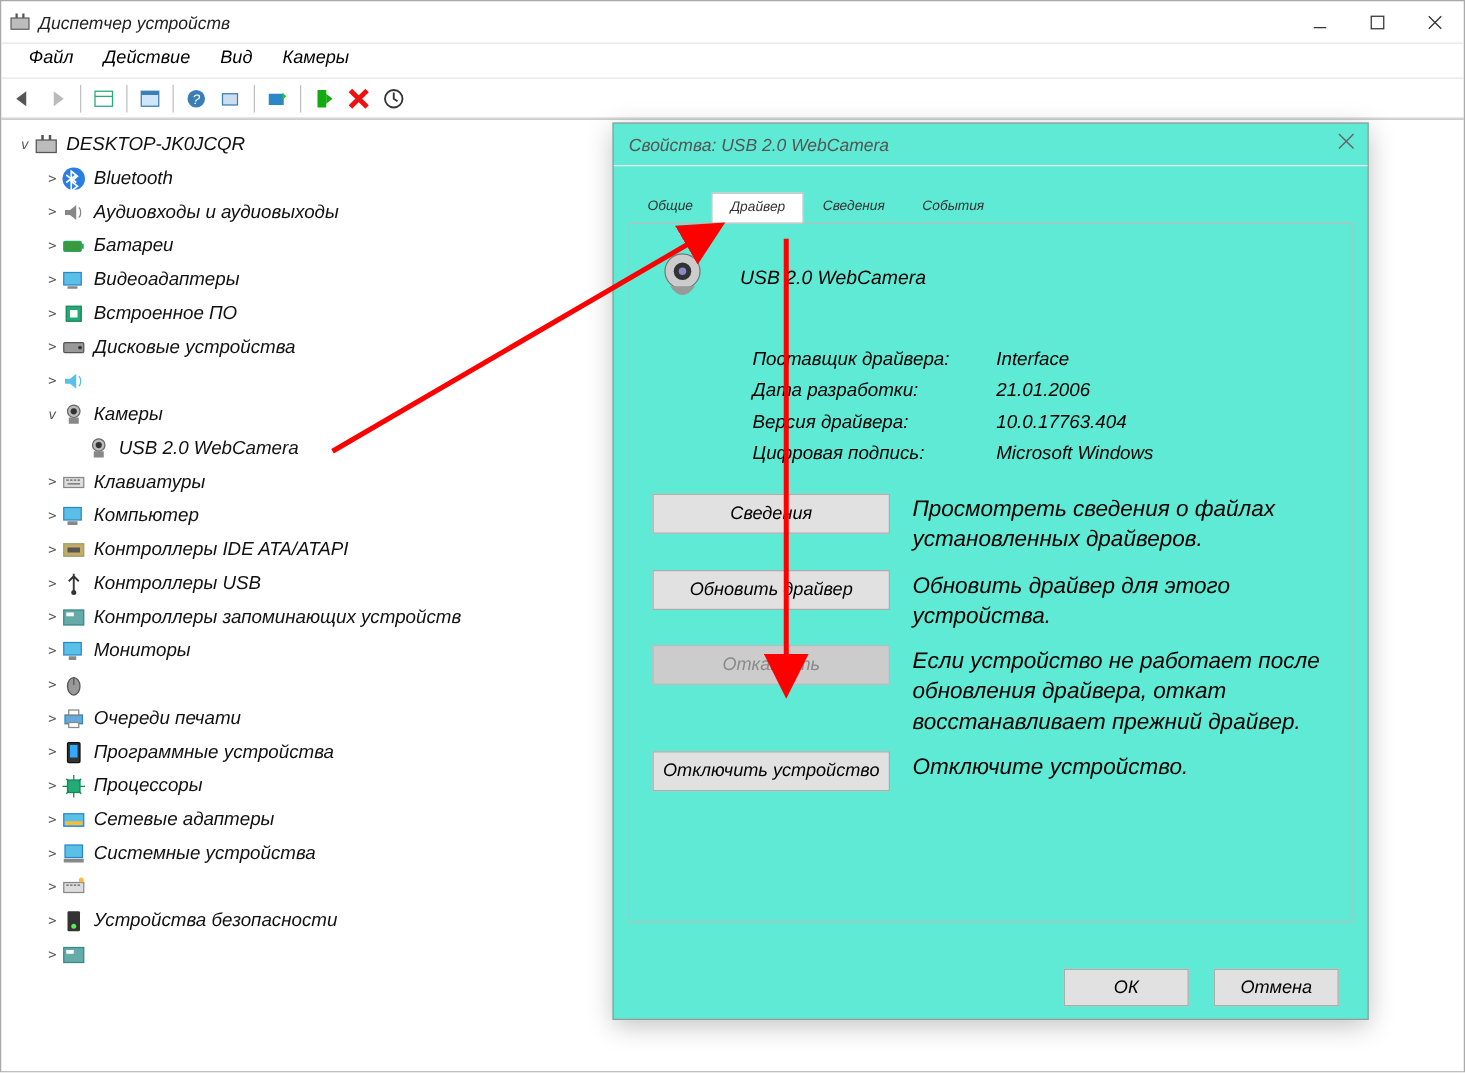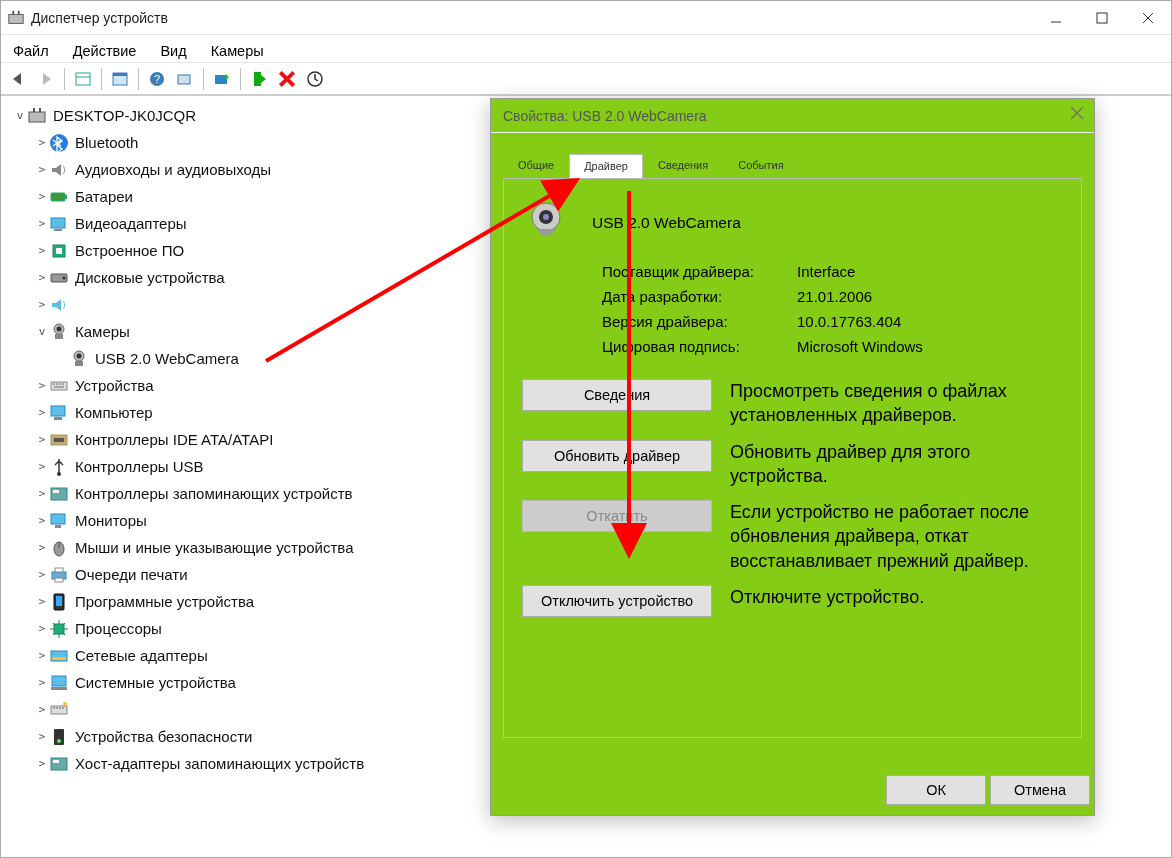--- a/index.html
+++ b/index.html
@@ -1,73 +1,73 @@
 <!DOCTYPE html>
 <html><head>
 <meta charset="utf-8">
 <style>
   * { box-sizing: border-box; font-family: "Segoe UI", Tahoma, sans-serif; }
   body { margin:0; background:#fff; width:1172px; height:858px; overflow:hidden; }
 
   
-  .window { width:1172px; height:858px; border:1px solid #aaa; }
+  .window { width:1172px; height:858px; border:1px solid #aaa;font-style:italic; }
 
   .titlebar { height:34px; display:flex; align-items:center; padding-left:6px; border-bottom:1px solid #e5e5e5; }
   .titlebar .ticon { width:18px; height:18px; margin-right:6px; }
   .titlebar .title { flex:1; font-size:14px; color:#222; }
   .winbtns { display:flex; }
   .winbtn { width:46px; height:34px; display:flex; align-items:center; justify-content:center; }
   .winbtn svg { width:12px; height:12px; }
 
-  .menubar { height:28px; display:flex; align-items:flex-end; padding-left:2px; gap:4px; font-size:14.5px; border-bottom:1px solid #e5e5e5;}
+  .menubar { height:28px; display:flex; align-items:flex-start; padding-left:12px; gap:4px; font-size:14.5px; border-bottom:1px solid #e5e5e5;}
   .menuitem { padding:3px 10px; }
 
   .toolbar { height:32px; display:flex; align-items:center; padding:0 4px; gap:2px; border-bottom:1px solid #d0d0d0; }
   .tbtn { width:26px; height:26px; display:flex; align-items:center; justify-content:center; border:1px solid transparent; }
   .tbtn.disabled { opacity:.4; }
   .tsep { width:1px; height:22px; background:#c0c0c0; margin:0 3px; }
 
   .content { position:relative; height:calc(858px - 34px - 28px - 32px - 2px); border-top:1px solid #ccc; }
   .tree-wrap { padding:6px 4px 8px 4px; height:100%; overflow:hidden; }
   .tree { font-size:15px; color:#111; }
   .node { display:flex; align-items:center; height:27px; white-space:nowrap; }
   .toggle { width:14px; display:inline-flex; justify-content:center; align-items:center; color:#555; font-size:11px; font-family:monospace;}
   .ind1 { margin-left:8px; }
   .ind2 { margin-left:30px; }
   .ind3 { margin-left:64px; }
   .devicon { width:20px; height:20px; margin-right:6px; display:inline-flex; align-items:center; justify-content:center; }
 
   
   .prop {
     position:absolute; left:489px; top:2px; width:605px; height:718px;
-    background:#84cc16; border:1px solid #999; box-shadow:0 5px 20px rgba(0,0,0,.25);
+    background:#5eead4; border:1px solid #999; box-shadow:0 5px 20px rgba(0,0,0,.25);
   }
   .prop .ptitle { height:34px; display:flex; align-items:center; padding-left:12px; font-size:14px; color:#555; border-bottom:1px solid #eee; }
   .prop .ptitle .xclose { position:absolute; right:10px; top:7px; }
   .tabrow { display:flex; gap:0; margin:20px 12px 0 12px; }
   .tab { padding:5px 14px 7px 14px; font-size:11px; color:#333; border:1px solid transparent; border-bottom:none;}
   .tab.active { border-color:#bcbcbc; background:#fff; font-weight:400; position:relative; top:1px; }
   .tabpanel { border:1px solid #bcbcbc; margin:0 12px 12px 12px; padding:20px 18px 18px 18px; height:560px; position:relative; }
 
   .dev-head { display:flex; align-items:center; gap:22px; }
   .dev-head .big-icon { width:48px; height:48px; }
   .dev-name { font-size:15.5px; }
 
-  .info { margin-top:16px; }
+  .info { margin-top:32px; }
   .info-row { display:flex; font-size:15px; margin:8px 0 8px 80px; }
   .info-row .lab { width:195px; }
 
   .act-block { margin-top:24px; }
   .act-row { display:flex; align-items:flex-start; gap:18px; margin-bottom:12px; }
   .wbtn { width:190px; height:30px; border:1px solid #adadad; background:#e1e1e1; font-size:14.5px; display:flex; align-items:center; justify-content:center; }
   .wbtn.big { height:32px; }
   .wbtn.disabled { color:#8a8a8a; background:#ccc; border-color:#bbb; }
   .desc { font-size:18px; line-height:1.35; flex:1; }
 
-  .footer { position:absolute; right:4px; bottom:10px; display:flex; gap:4px;padding-left:40px; }
+  .footer { position:absolute; right:23px; bottom:10px; display:flex; gap:20px;padding-left:40px; }
   .footer .wbtn { width:100px; }
 
   
   .overlay { position:absolute; inset:0; pointer-events:none; }
 </style>
 </head>
 <body>
 
 <div class="window">
 
@@ -279,21 +279,21 @@
           </div>
 
         <div class="node ind2">
             <span class="toggle">&gt;</span>
             <span class="devicon">
               <svg viewBox="0 0 20 20">
                 <rect x="2" y="6" width="16" height="8" fill="#ddd" stroke="#888"></rect>
                 <path d="M4 8h2M7 8h2M10 8h2M13 8h2 M5 11h10" stroke="#666"></path>
               </svg>
             </span>
-            <span>Устройства</span>
+            <span>Клавиатуры</span>
           </div>
         <div class="node ind2">
             <span class="toggle">&gt;</span>
             <span class="devicon">
               <svg viewBox="0 0 20 20">
                 <rect x="2" y="3" width="14" height="10" fill="#5bc0e8" stroke="#2a88c9"></rect>
                 <rect x="5" y="14" width="8" height="3" fill="#888"></rect>
               </svg>
             </span>
             <span>Компьютер</span>
@@ -339,21 +339,20 @@
             <span>Мониторы</span>
           </div>
         <div class="node ind2">
             <span class="toggle">&gt;</span>
             <span class="devicon">
               <svg viewBox="0 0 20 20">
                 <ellipse cx="10" cy="11" rx="5" ry="7" fill="#999" stroke="#555"></ellipse>
                 <path d="M10 4v6" stroke="#555"></path>
               </svg>
             </span>
-            <span>Мыши и иные указывающие устройства</span>
           </div>
         <div class="node ind2">
             <span class="toggle">&gt;</span>
             <span class="devicon">
               <svg viewBox="0 0 20 20">
                 <rect x="3" y="7" width="14" height="7" fill="#6ad" stroke="#38a"></rect>
                 <rect x="6" y="3" width="8" height="4" fill="#fff" stroke="#888"></rect>
                 <rect x="6" y="13" width="8" height="4" fill="#fff" stroke="#888"></rect>
               </svg>
             </span>
@@ -420,21 +419,20 @@
             <span>Устройства безопасности</span>
           </div>
         <div class="node ind2">
             <span class="toggle">&gt;</span>
             <span class="devicon">
               <svg viewBox="0 0 20 20">
                 <rect x="2" y="4" width="16" height="12" fill="#6aa" stroke="#388"></rect>
                 <rect x="4" y="6" width="6" height="3" fill="#fff"></rect>
               </svg>
             </span>
-            <span>Хост-адаптеры запоминающих устройств</span>
           </div>
       </div>
     </div>
 
     <div class="prop">
       <div class="ptitle">
         <span>Свойства: USB 2.0 WebCamera</span>
         <span class="xclose"><svg width="14" height="14" viewBox="0 0 12 12">
               <path d="M1 1l10 10M11 1L1 11" stroke="#666"></path>
             </svg></span>

